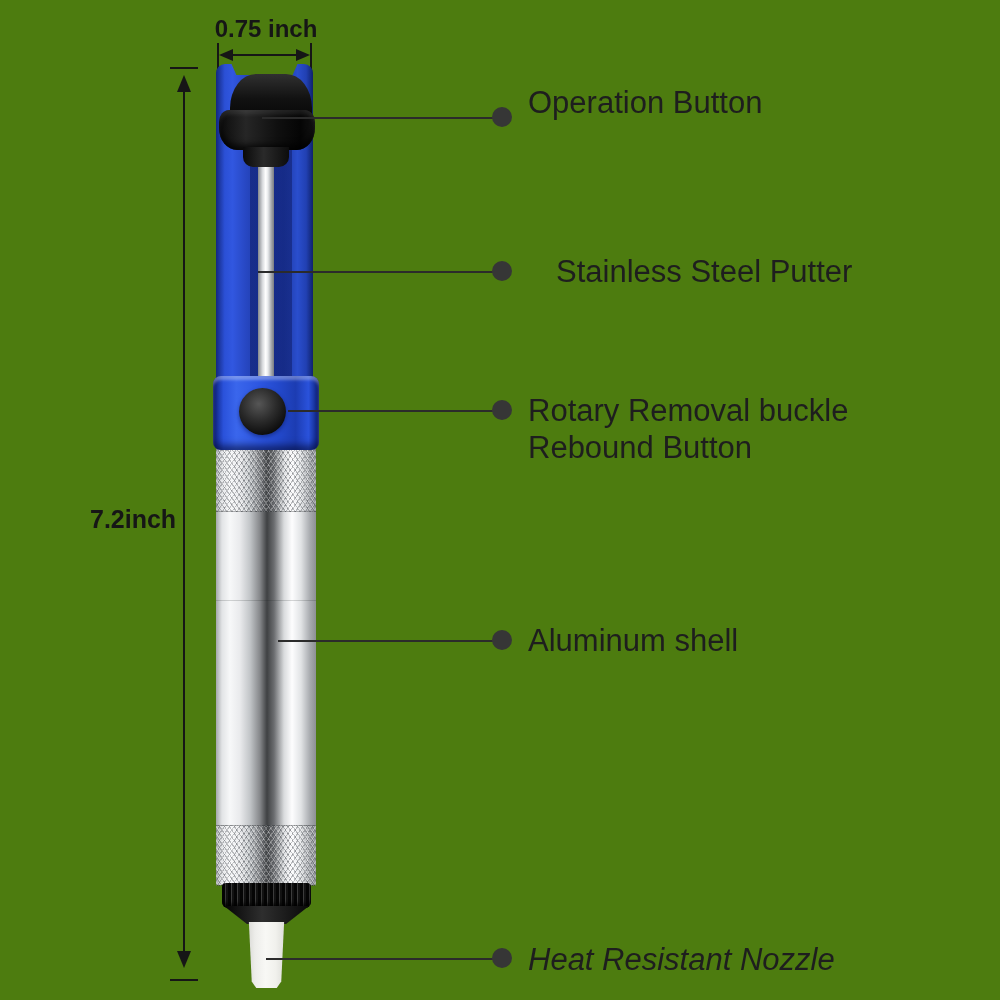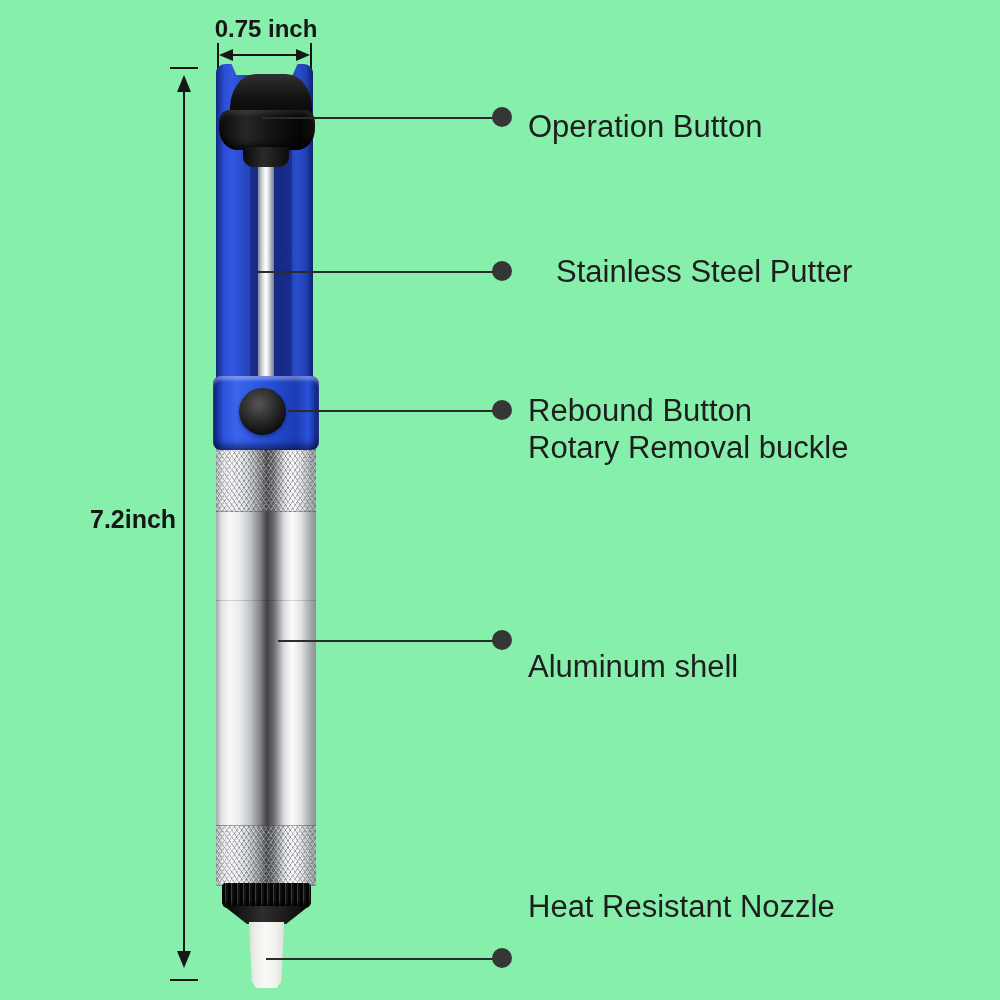--- a/index.html
+++ b/index.html
@@ -1,17 +1,17 @@
 <!DOCTYPE html>
 <html><head>
 <meta charset="utf-8">
 <style>
   html,body{margin:0;padding:0;background:#ffffff;}
   #canvas{
-    position:relative;width:1000px;height:1000px;background:#86efac;overflow:hidden;
+    position:relative;width:1000px;height:1000px;background:#4d7c0f;overflow:hidden;
     font-family:"Liberation Sans",sans-serif;color:#1e1e1e;
   }
   .abs{position:absolute;}
 
   
   .dim-text{color:#161616;font-weight:600;white-space:nowrap;text-align:right;}
   #width-label{left:203px;top:15px;width:126px;text-align:center;font-size:24px;}
   #height-label{left:90px;top:505px;font-size:25px;}
   .dim-line{background:#161616;}
   #width-arrow-line{left:228px;top:54px;width:76px;height:2px;}
@@ -96,33 +96,33 @@
     clip-path:polygon(7% 0,93% 0,86% 90%,75% 100%,25% 100%,14% 90%);
     background:linear-gradient(90deg,#d4d4d0 0%,#ededea 22%,#f8f8f5 48%,#f1f1ed 72%,#d9d9d5 100%);
   }
 
   
   .leader{height:2px;background:#2b2b2b;}
   .dot{width:20px;height:20px;border-radius:50%;background:#363636;}
   .callout-text{font-size:31px;line-height:37px;color:#1e1e1e;white-space:nowrap;}
   #leader-op{left:262px;top:117px;width:232px;}
   #dot-op{left:492px;top:107px;}
-  #text-op{left:528px;top:108px;}
+  #text-op{left:528px;top:84px;}
   #leader-putter{left:258px;top:271px;width:236px;}
   #dot-putter{left:492px;top:261px;}
   #text-putter{left:556px;top:253px;}
   #leader-rebound{left:288px;top:410px;width:206px;}
   #dot-rebound{left:492px;top:400px;}
   #text-rebound{left:528px;top:392px;}
   #leader-shell{left:278px;top:640px;width:216px;}
   #dot-shell{left:492px;top:630px;}
-  #text-shell{left:528px;top:622px;margin-top:26px;}
+  #text-shell{left:528px;top:622px;}
   #leader-nozzle{left:266px;top:958px;width:228px;}
   #dot-nozzle{left:492px;top:948px;}
-  #text-nozzle{left:528px;top:888px;}
+  #text-nozzle{left:528px;top:941px;font-style:italic;}
 </style>
 </head>
 <body>
 
 <div id="canvas">
 
   <div class="abs dim-text" id="width-label">0.75 inch</div>
   <div class="abs dim-line" id="width-tick-left"></div>
   <div class="abs dim-line" id="width-tick-right"></div>
   <div class="abs dim-line" id="width-arrow-line"></div>
@@ -157,22 +157,22 @@
   <div class="abs dot" id="dot-op"></div>
   <div class="abs callout-text" id="text-op">Operation Button</div>
 
   <div class="abs leader" id="leader-putter"></div>
   <div class="abs dot" id="dot-putter"></div>
   <div class="abs callout-text" id="text-putter">Stainless Steel Putter</div>
 
   <div class="abs leader" id="leader-rebound"></div>
   <div class="abs dot" id="dot-rebound"></div>
   <div class="abs callout-text" id="text-rebound">
+    <div>Rotary Removal buckle</div>
     <div>Rebound Button</div>
-    <div>Rotary Removal buckle</div>
   </div>
 
   <div class="abs leader" id="leader-shell"></div>
   <div class="abs dot" id="dot-shell"></div>
   <div class="abs callout-text" id="text-shell">Aluminum shell</div>
 
   <div class="abs leader" id="leader-nozzle"></div>
   <div class="abs dot" id="dot-nozzle"></div>
   <div class="abs callout-text" id="text-nozzle">Heat Resistant Nozzle</div>
 

